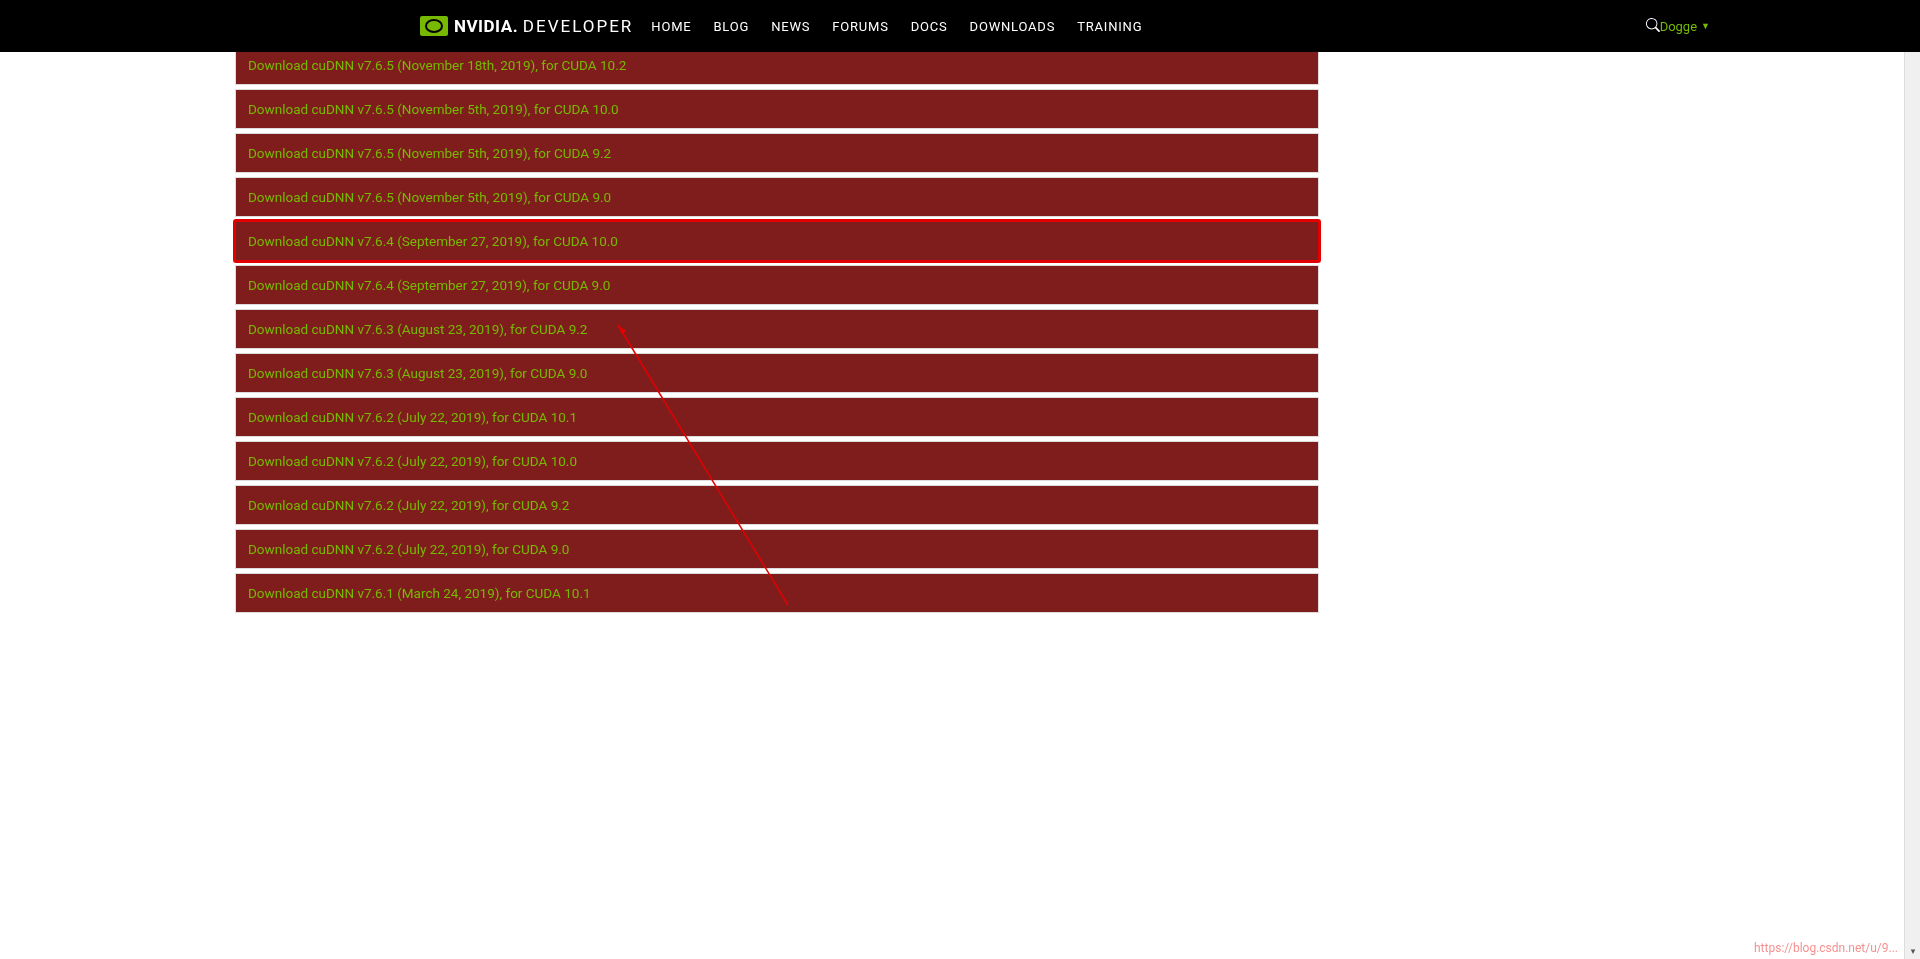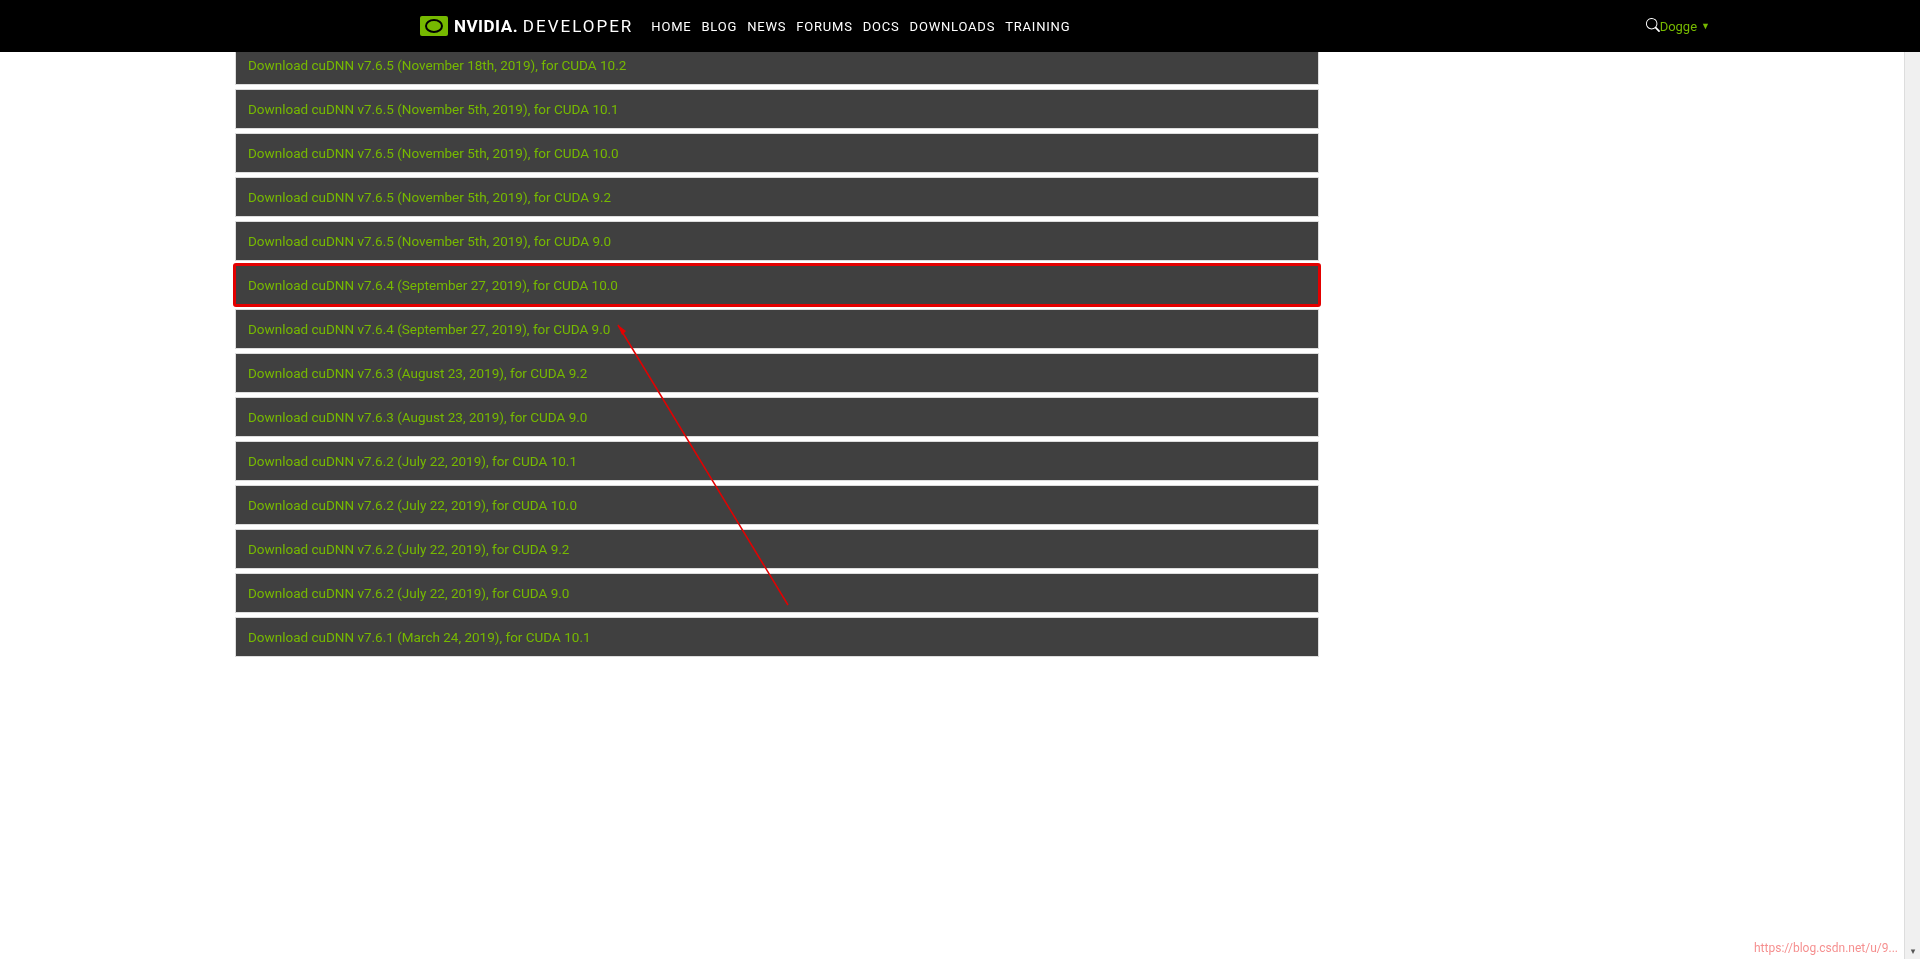--- a/index.html
+++ b/index.html
@@ -58,21 +58,21 @@
       font-weight: 700;
       font-size: 17px;
       letter-spacing: 0.5px;
     }
     .logo-text .dev {
       font-weight: 400;
       letter-spacing: 2px;
     }
     .nav-links {
       display: flex;
-      gap: 10px;
+      gap: 22px;
     }
     .nav-links a {
       color: #fff;
       text-decoration: none;
       font-size: 13px;
       letter-spacing: 0.8px;
       font-weight: 400;
     }
     .nav-right {
       margin-left: auto;
@@ -97,21 +97,21 @@
     }
     .content {
       margin-top: 52px;
       max-width: 1084px;
       margin-left: 235px;
       margin-right: auto;
       padding-top: 0;
     }
     .download-item {
       border: 1px solid #ddd;
-      background: #404040;
+      background: #7f1d1d;
       padding: 11px 12px;
       margin-bottom: 4px;
       font-size: 13.5px;
       color: #76b900;
       cursor: pointer;
       border-radius: 1px;
     }
     .download-item.partial-top {
       border-top: none;
       padding-top: 5px;
@@ -186,21 +186,20 @@
       <span class="user-menu">
         <span>Dogge</span>
         <span class="caret">▼</span>
       </span>
     </div>
   </div>
 </div>
 
 <div class="content" id="download-list">
     <div class="download-item partial-top"><span>Download cuDNN v7.6.5 (November 18th, 2019), for CUDA 10.2</span></div>
-    <div class="download-item"><span>Download cuDNN v7.6.5 (November 5th, 2019), for CUDA 10.1</span></div>
     <div class="download-item"><span>Download cuDNN v7.6.5 (November 5th, 2019), for CUDA 10.0</span></div>
     <div class="download-item"><span>Download cuDNN v7.6.5 (November 5th, 2019), for CUDA 9.2</span></div>
     <div class="download-item"><span>Download cuDNN v7.6.5 (November 5th, 2019), for CUDA 9.0</span></div>
     <div class="download-item highlighted"><span>Download cuDNN v7.6.4 (September 27, 2019), for CUDA 10.0</span></div>
     <div class="download-item"><span>Download cuDNN v7.6.4 (September 27, 2019), for CUDA 9.0</span></div>
     <div class="download-item"><span>Download cuDNN v7.6.3 (August 23, 2019), for CUDA 9.2</span></div>
     <div class="download-item"><span>Download cuDNN v7.6.3 (August 23, 2019), for CUDA 9.0</span></div>
     <div class="download-item"><span>Download cuDNN v7.6.2 (July 22, 2019), for CUDA 10.1</span></div>
     <div class="download-item"><span>Download cuDNN v7.6.2 (July 22, 2019), for CUDA 10.0</span></div>
     <div class="download-item"><span>Download cuDNN v7.6.2 (July 22, 2019), for CUDA 9.2</span></div>

